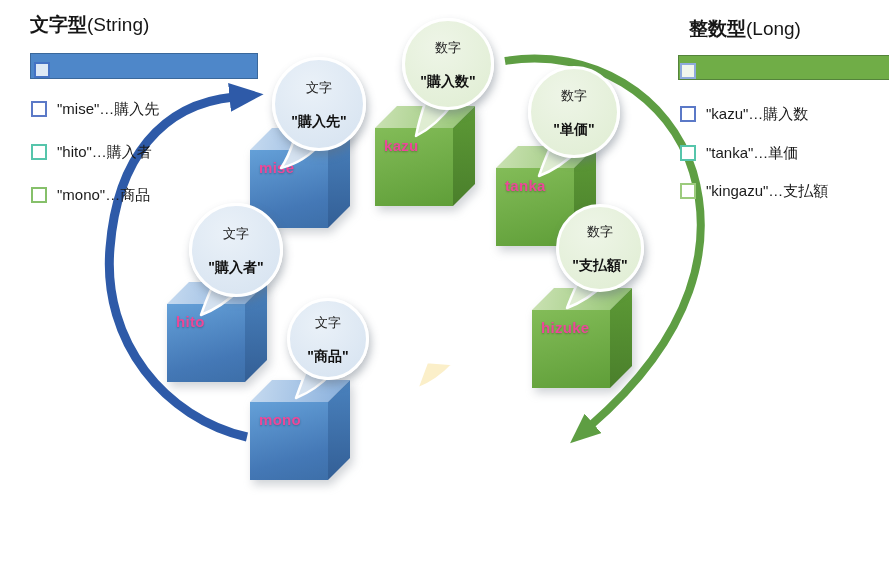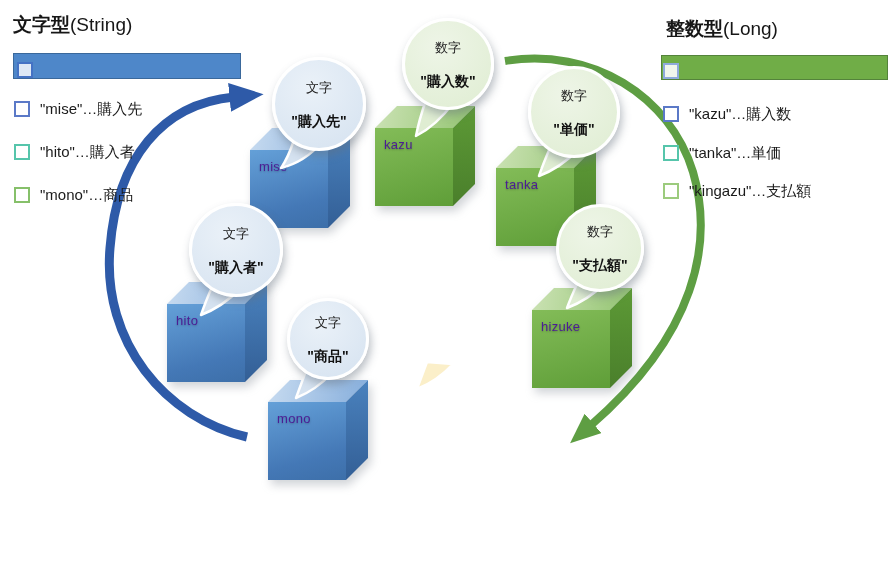--- a/index.html
+++ b/index.html
@@ -1,21 +1,21 @@
 <!DOCTYPE html>
 <html><head>
 <meta charset="utf-8">
 <style>
   html,body{margin:0;padding:0;background:#fff;}
   .stage{position:relative;width:889px;height:583px;background:#fff;overflow:hidden;
          font-family:"Liberation Sans","DejaVu Sans",sans-serif;}
   .layer{position:absolute;left:0;top:0;width:889px;height:583px;pointer-events:none;}
 
   
-  .panel{position:absolute;}
+  .panel{position:absolute;margin-left:17px;}
   .ptitle{position:absolute;white-space:nowrap;font-size:19px;color:#161616;}
   .ptitle .jp{font-weight:700;}
   .ptitle .en{font-weight:400;}
   .bar{position:absolute;box-sizing:border-box;}
   .bar-string{background:#4E87C9;border:1px solid #3A689B;}
   .bar-long{background:#70AD47;border:1px solid #54833B;}
   .bar-date{background:#FFC000;border:1px solid #D9A300;}
   .chip{position:absolute;width:16px;height:16px;box-sizing:border-box;}
   .chip-string{background:#DDE8F5;border:2px solid #4472C4;}
   .chip-long{background:#F1F6EC;border:2px solid #8FAADC;}
@@ -37,21 +37,21 @@
   .f-front{left:0;top:22px;width:78px;height:78px;}
   .cube.blue  .f-front{background:linear-gradient(165deg,#64A0D8 0%,#4478B6 70%,#3D6FA9 100%);}
   .cube.blue  .f-top{background:linear-gradient(100deg,#C7DBF0,#86AEDC);}
   .cube.blue  .f-right{background:linear-gradient(180deg,#4A82BE,#335F96);}
   .cube.green .f-front{background:linear-gradient(165deg,#83BC58,#5F9E38);}
   .cube.green .f-top{background:linear-gradient(100deg,#CBE2B4,#93C471);}
   .cube.green .f-right{background:linear-gradient(180deg,#5D9A36,#4A7F2B);}
   .cube.yellow .f-front{background:linear-gradient(165deg,#FFCB2E,#F3B300);}
   .cube.yellow .f-top{background:linear-gradient(100deg,#FFE391,#FAC63C);}
   .cube.yellow .f-right{background:linear-gradient(180deg,#E0A900,#C99700);}
-  .clabel{position:absolute;left:9px;top:31px;color:#4c1d95;font-weight:400;font-size:13px;
+  .clabel{position:absolute;left:9px;top:31px;color:#ec4899;font-weight:700;font-size:15px;
           letter-spacing:.3px;text-shadow:0 1px 2px rgba(0,0,0,.25);}
 
   
   .bubble{position:absolute;border-radius:50%;border:3px solid #fff;box-sizing:border-box;
           box-shadow:2px 5px 9px rgba(100,110,125,.45);
           display:flex;flex-direction:column;align-items:center;justify-content:center;gap:20px;}
   .bubble .t1{font-size:13px;color:#222;line-height:1;}
   .bubble .t2{font-size:14px;font-weight:700;color:#111;line-height:1;white-space:nowrap;}
   .bubble.bl{background:radial-gradient(circle at 40% 30%,#EAF1F8,#D5E2F0);}
   .bubble.gr{background:radial-gradient(circle at 40% 30%,#EEF5E7,#DFEDD2);}
@@ -98,21 +98,21 @@
     <div class="face f-right"></div>
     <div class="face f-front"></div>
     <div class="clabel">hito</div>
   </div>
   <div class="cube green" style="left:532px;top:288px;z-index:2">
     <div class="face f-top"></div>
     <div class="face f-right"></div>
     <div class="face f-front"></div>
     <div class="clabel">hizuke</div>
   </div>
-  <div class="cube blue" style="left:268px;top:380px;z-index:2">
+  <div class="cube blue" style="left:250px;top:380px;z-index:2">
     <div class="face f-top"></div>
     <div class="face f-right"></div>
     <div class="face f-front"></div>
     <div class="clabel">mono</div>
   </div>
 
   <svg class="layer" style="z-index:3" viewBox="0 0 889 583">
     <g stroke="#fff" stroke-width="2.5" stroke-linejoin="round">
       <path d="M 294 140 Q 288 158 281 168 Q 305 162 322 142 Z" fill="#D5E2F0"></path>
       <path d="M 426 100 Q 419 120 416 136 Q 436 126 454 102 Z" fill="#DFEDD2"></path>
@@ -163,21 +163,21 @@
       <span class="cbox bx-teal"></span>
       <span class="ltext">"hito"…購入者</span>
     </div>
     <div class="lrow" style="left:1px;top:173px">
       <span class="cbox bx-green"></span>
       <span class="ltext">"mono"…商品</span>
     </div>
   </div>
 
   <div class="panel" id="p-long" style="left:661px;top:14px;width:228px;height:195px;z-index:5">
-    <div class="ptitle" style="left:5px;top:2px">
+    <div class="ptitle" style="left:11px;top:2px">
       <span class="jp">整数型</span><span class="en">(Long)</span>
     </div>
     <div class="bar bar-long" style="left:0;top:41px;width:227px;height:25px"></div>
     <div class="chip chip-long" style="left:2px;top:49px"></div>
     <div class="lrow" style="left:2px;top:90px">
       <span class="cbox bx-blue"></span>
       <span class="ltext">"kazu"…購入数</span>
     </div>
     <div class="lrow" style="left:2px;top:129px">
       <span class="cbox bx-teal"></span>

